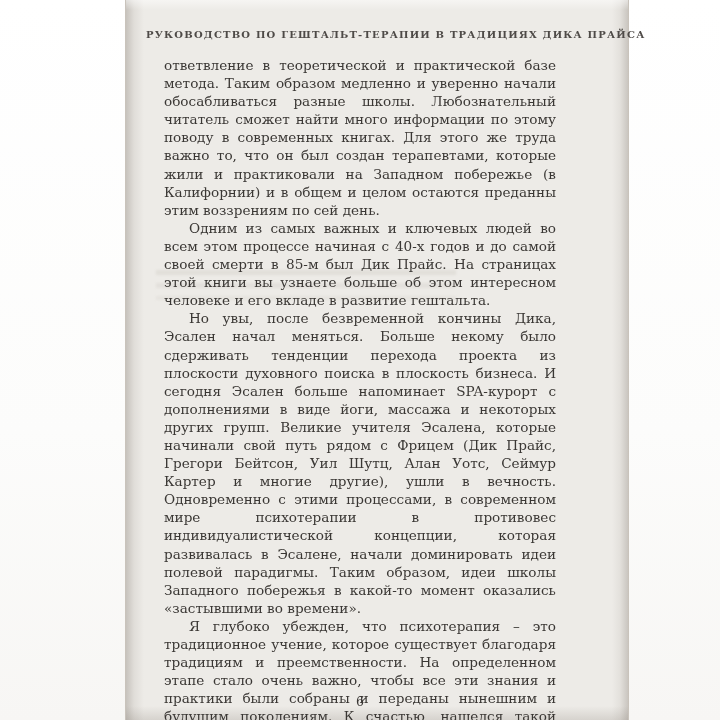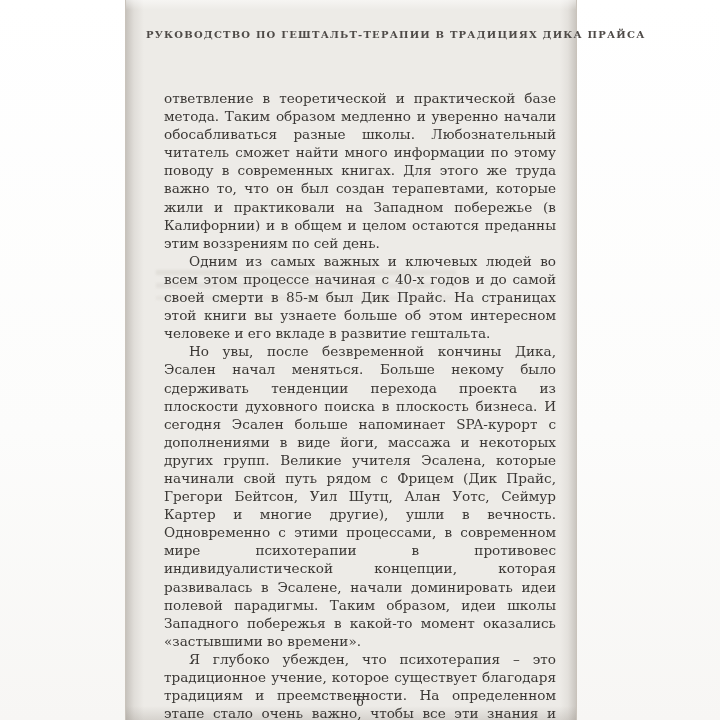--- a/index.html
+++ b/index.html
@@ -17,21 +17,21 @@
     position: relative;
     width: 720px;
     height: 720px;
     background: linear-gradient(180deg, #ffffff 0%, #fcfcfb 60%, #f7f6f4 100%);
   }
   
   .page {
     position: absolute;
     left: 125px;
     top: 0;
-    width: 452px;
+    width: 504px;
     height: 720px;
     background: #edebe7;
     border-left: 1px solid #c9c3bb;
     border-right: 1px solid #c9c3bb;
     box-sizing: border-box;
   }
   
   .edge-left {
     position: absolute;
     left: 0; top: 0; bottom: 0;
@@ -81,21 +81,20 @@
     font-size: 13.6px;
     line-height: 18.1px;
     color: #3a3734;
   }
   .text-block p {
     margin: 0;
     text-indent: 25px;
   }
   .text-block p.continuation {
     text-indent: 0;
-    margin-top: 33px;
   }
   
   .bleed {
     position: absolute;
     top: 270px;
     left: 30px;
     width: 300px;
     height: 34px;
     background:
       linear-gradient(180deg,

